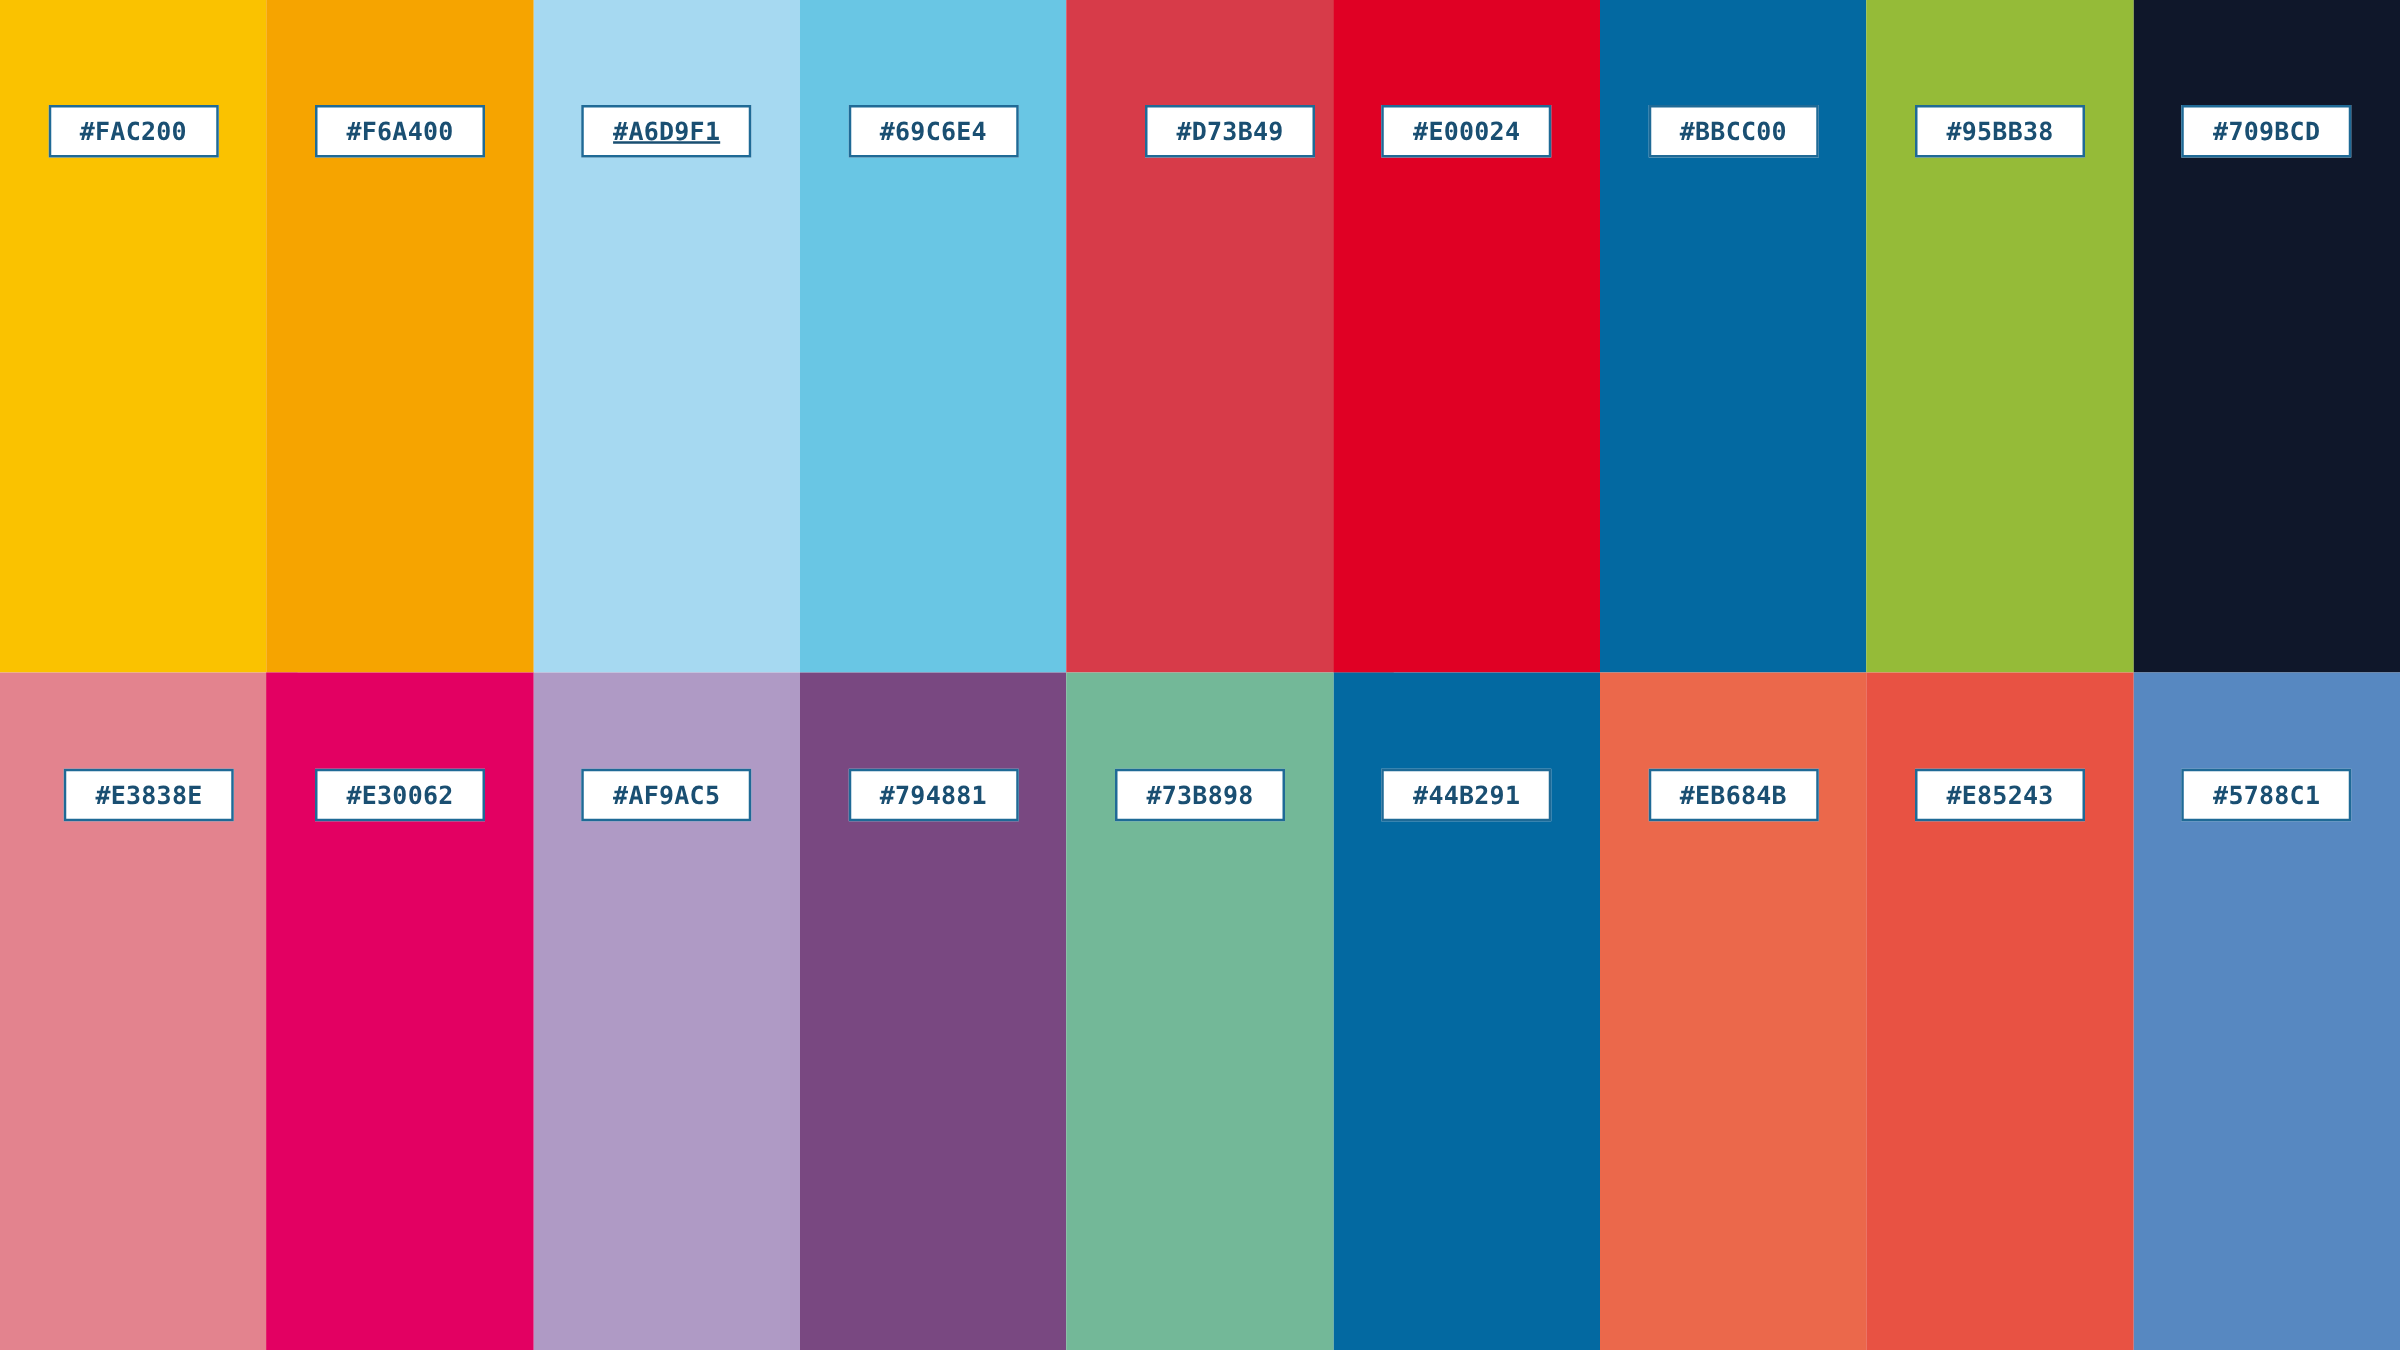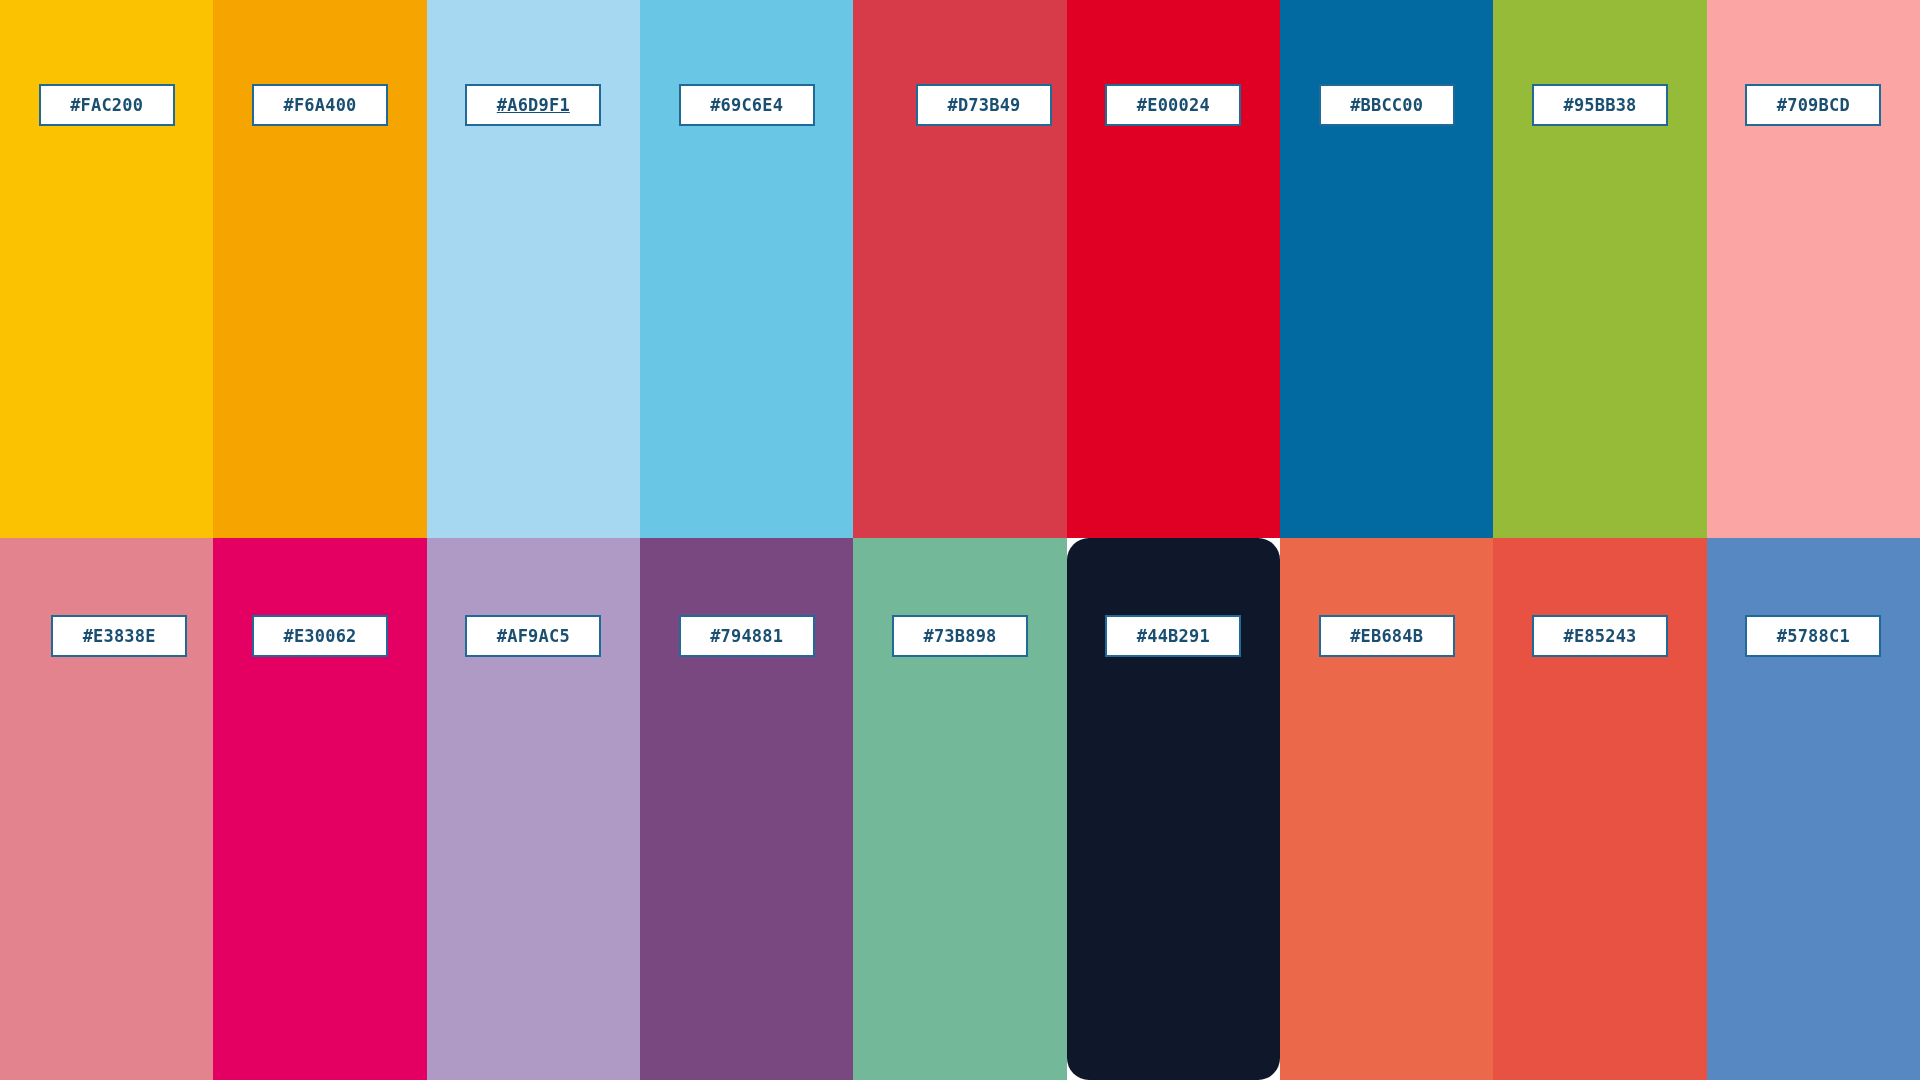--- a/index.html
+++ b/index.html
@@ -37,21 +37,21 @@
     transform: translateX(-50%);
     box-sizing: border-box;
     width: 136px;
     height: 42px;
     background: #ffffff;
     border: 2px solid #1f6a96;
     display: flex;
     align-items: center;
     justify-content: center;
     font-family: "DejaVu Sans Mono", "Liberation Mono", monospace;
-    font-size: 17px;
+    font-size: 20px;
     font-weight: 700;
     letter-spacing: 0.2px;
     color: #1a4f72;
     white-space: nowrap;
   }
 
   .row-top .swatch-label {
     top: 84px;
   }
 
@@ -97,21 +97,21 @@
   <div class="swatch row-top" style="background-color: #0369a1;">
     <div class="swatch-label" style="background-color: rgb(255, 255, 255); border-color: rgb(31, 106, 150); color: rgb(26, 79, 114);">
       <span>#BBCC00</span>
     </div>
   </div>
   <div class="swatch row-top" style="background-color: rgb(149, 187, 56);">
     <div class="swatch-label" style="background-color: rgb(255, 255, 255); border-color: rgb(31, 106, 150); color: rgb(26, 79, 114);">
       <span>#95BB38</span>
     </div>
   </div>
-  <div class="swatch row-top" style="background-color: #fca5a5;">
+  <div class="swatch row-top" style="background-color: #0f172a;">
     <div class="swatch-label" style="background-color: rgb(255, 255, 255); border-color: rgb(31, 106, 150); color: rgb(26, 79, 114);">
       <span>#709BCD</span>
     </div>
   </div>
 
   <div class="swatch row-bottom" style="background-color: rgb(227, 131, 142); padding-left: 25px;">
     <div class="swatch-label" style="background-color: rgb(255, 255, 255); border-color: rgb(31, 106, 150); color: rgb(26, 79, 114);">
       <span>#E3838E</span>
     </div>
   </div>
@@ -128,21 +128,21 @@
   <div class="swatch row-bottom" style="background-color: rgb(121, 72, 129);">
     <div class="swatch-label" style="background-color: rgb(255, 255, 255); border-color: rgb(31, 106, 150); color: rgb(26, 79, 114);">
       <span>#794881</span>
     </div>
   </div>
   <div class="swatch row-bottom" style="background-color: rgb(115, 184, 152);">
     <div class="swatch-label" style="background-color: rgb(255, 255, 255); border-color: rgb(31, 106, 150); color: rgb(26, 79, 114);">
       <span>#73B898</span>
     </div>
   </div>
-  <div class="swatch row-bottom" style="background-color: #0f172a; border-radius: 22px;">
+  <div class="swatch row-bottom" style="background-color: #0369a1;">
     <div class="swatch-label" style="background-color: rgb(255, 255, 255); border-color: rgb(31, 106, 150); color: rgb(26, 79, 114);">
       <span>#44B291</span>
     </div>
   </div>
   <div class="swatch row-bottom" style="background-color: rgb(235, 104, 75);">
     <div class="swatch-label" style="background-color: rgb(255, 255, 255); border-color: rgb(31, 106, 150); color: rgb(26, 79, 114);">
       <span>#EB684B</span>
     </div>
   </div>
   <div class="swatch row-bottom" style="background-color: rgb(232, 82, 67);">

